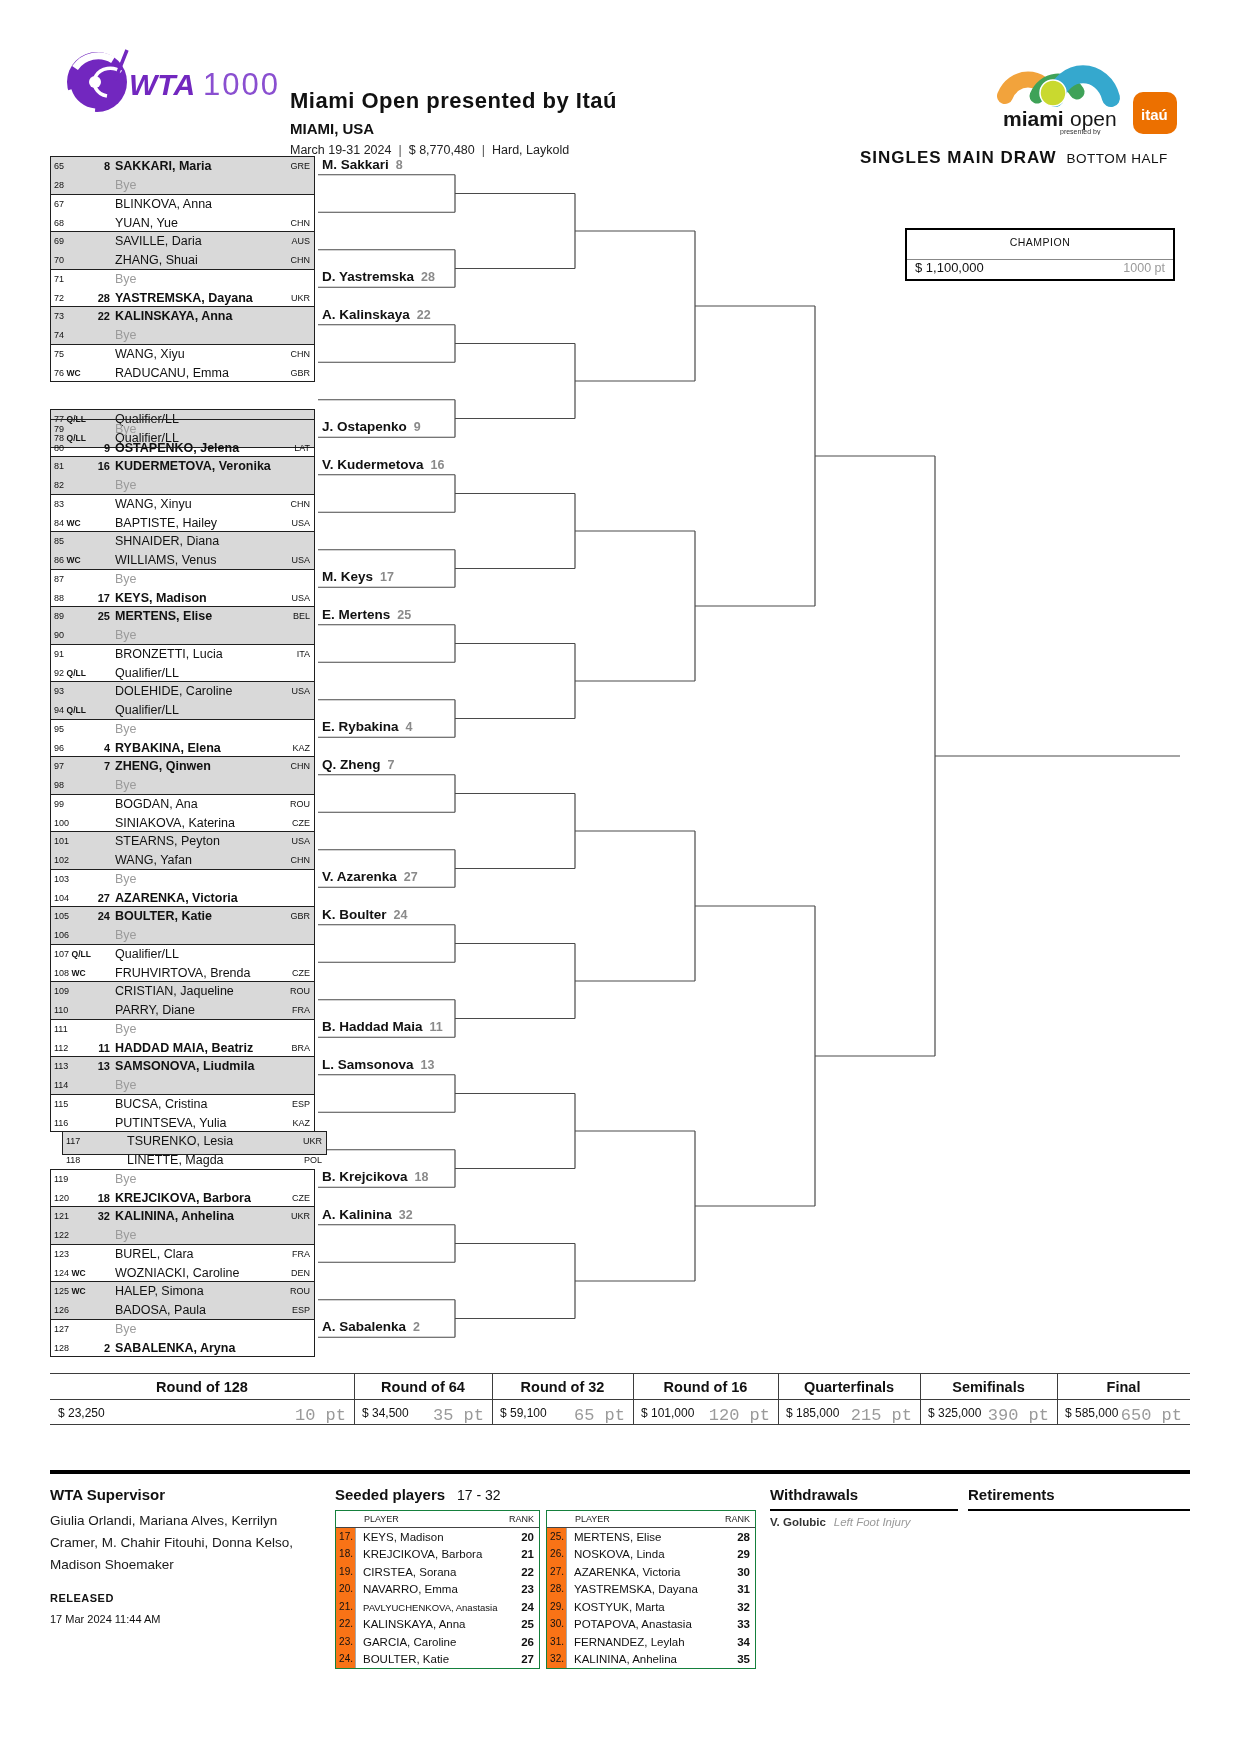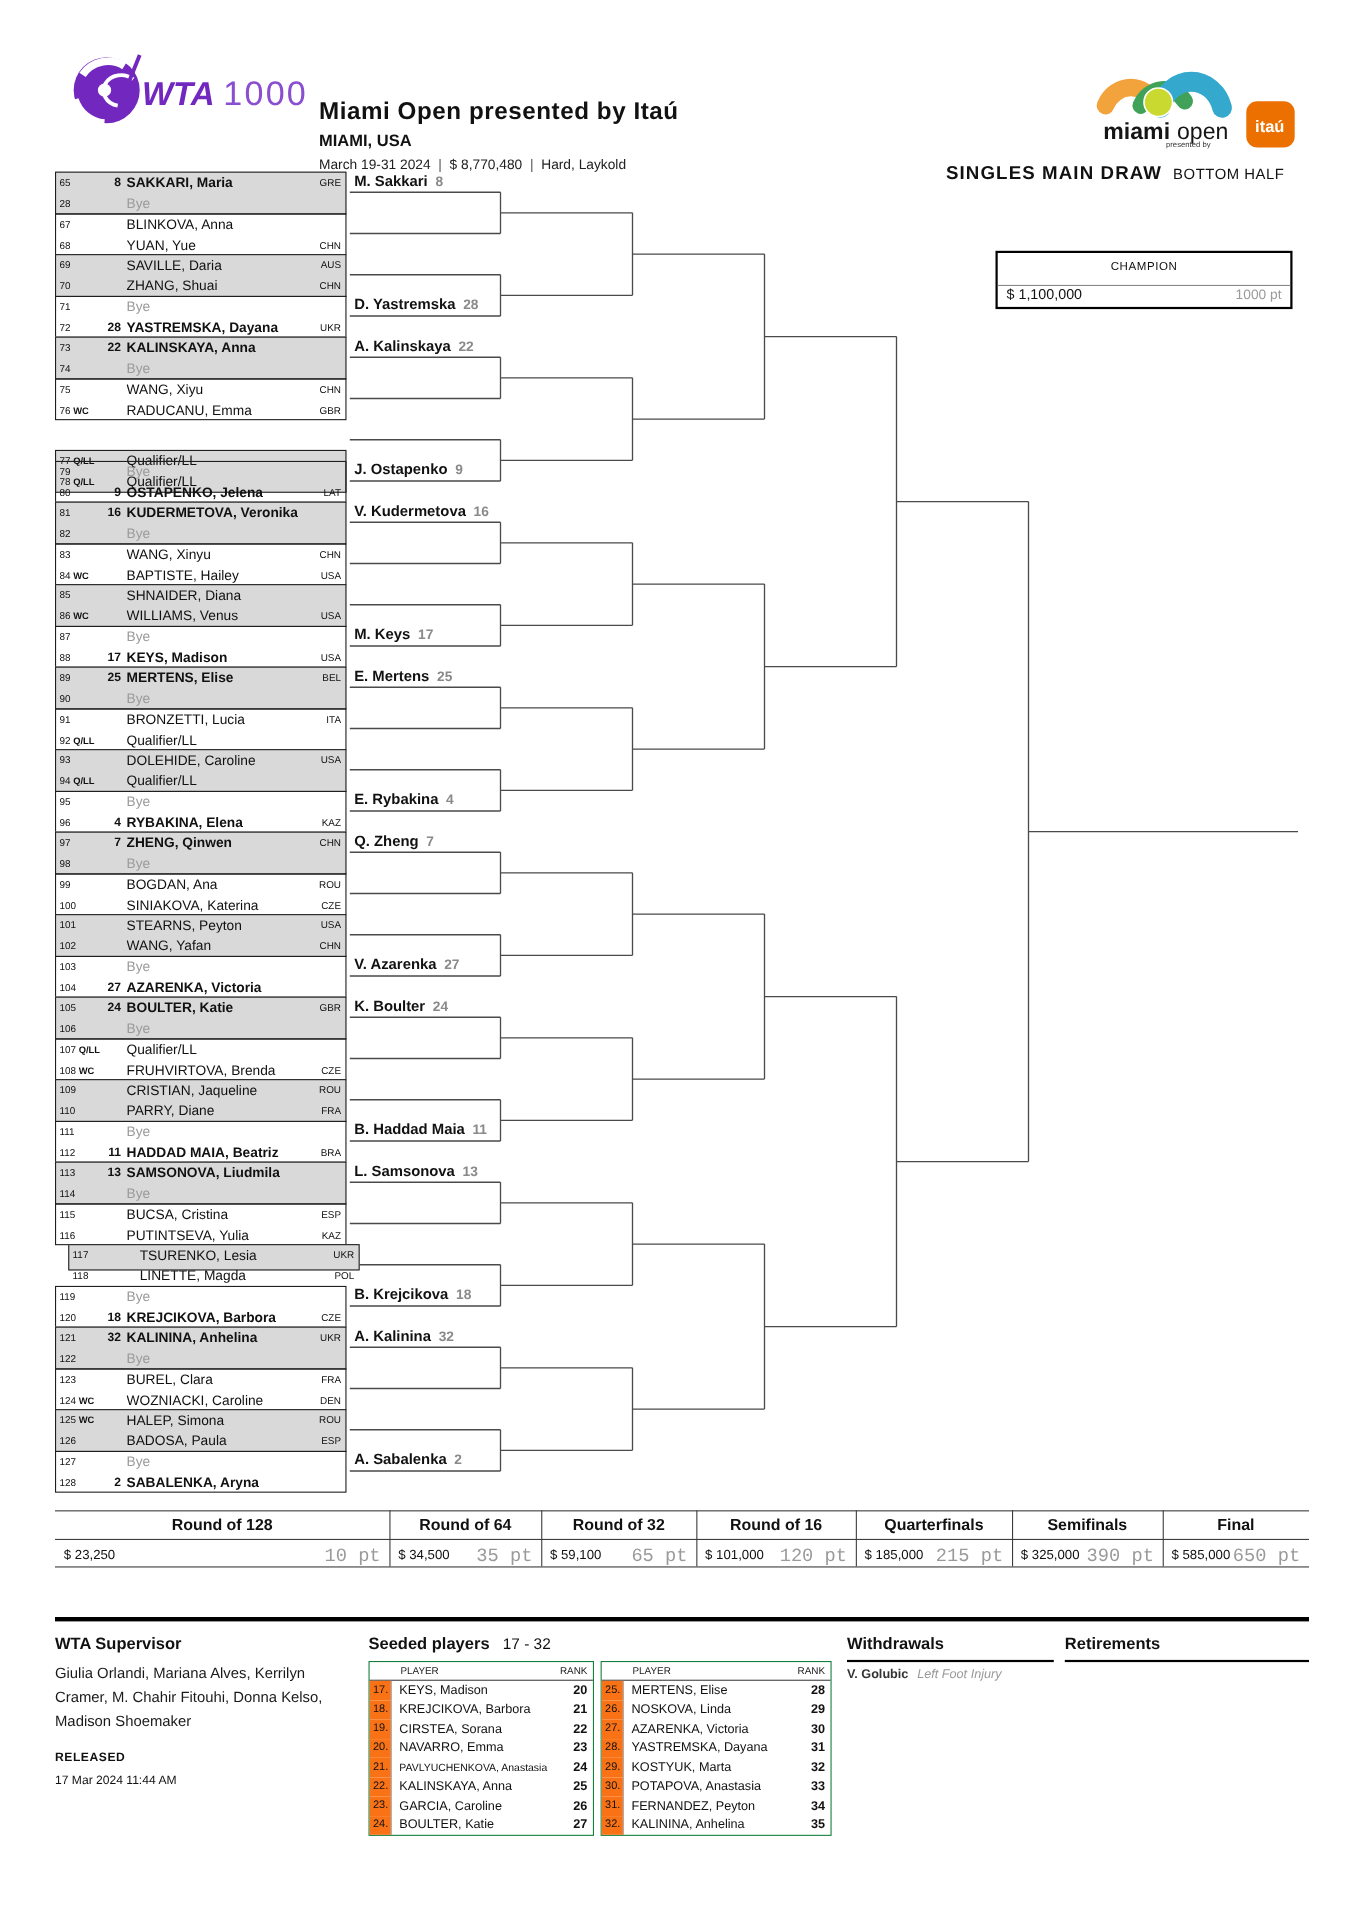--- a/index.html
+++ b/index.html
@@ -703,21 +703,21 @@
         <span class="st-name">KOSTYUK, Marta</span>
         <span class="st-rank">32</span>
       </div>
       <div class="st-row">
         <span class="st-num">30.</span>
         <span class="st-name">POTAPOVA, Anastasia</span>
         <span class="st-rank">33</span>
       </div>
       <div class="st-row">
         <span class="st-num">31.</span>
-        <span class="st-name">FERNANDEZ, Peyton</span>
+        <span class="st-name">FERNANDEZ, Leylah</span>
         <span class="st-rank">34</span>
       </div>
       <div class="st-row">
         <span class="st-num">32.</span>
         <span class="st-name">KALININA, Anhelina</span>
         <span class="st-rank">35</span>
       </div>
     </div>
 
   <div class="f-head" style="left:770px;top:1486px;">Withdrawals</div>

